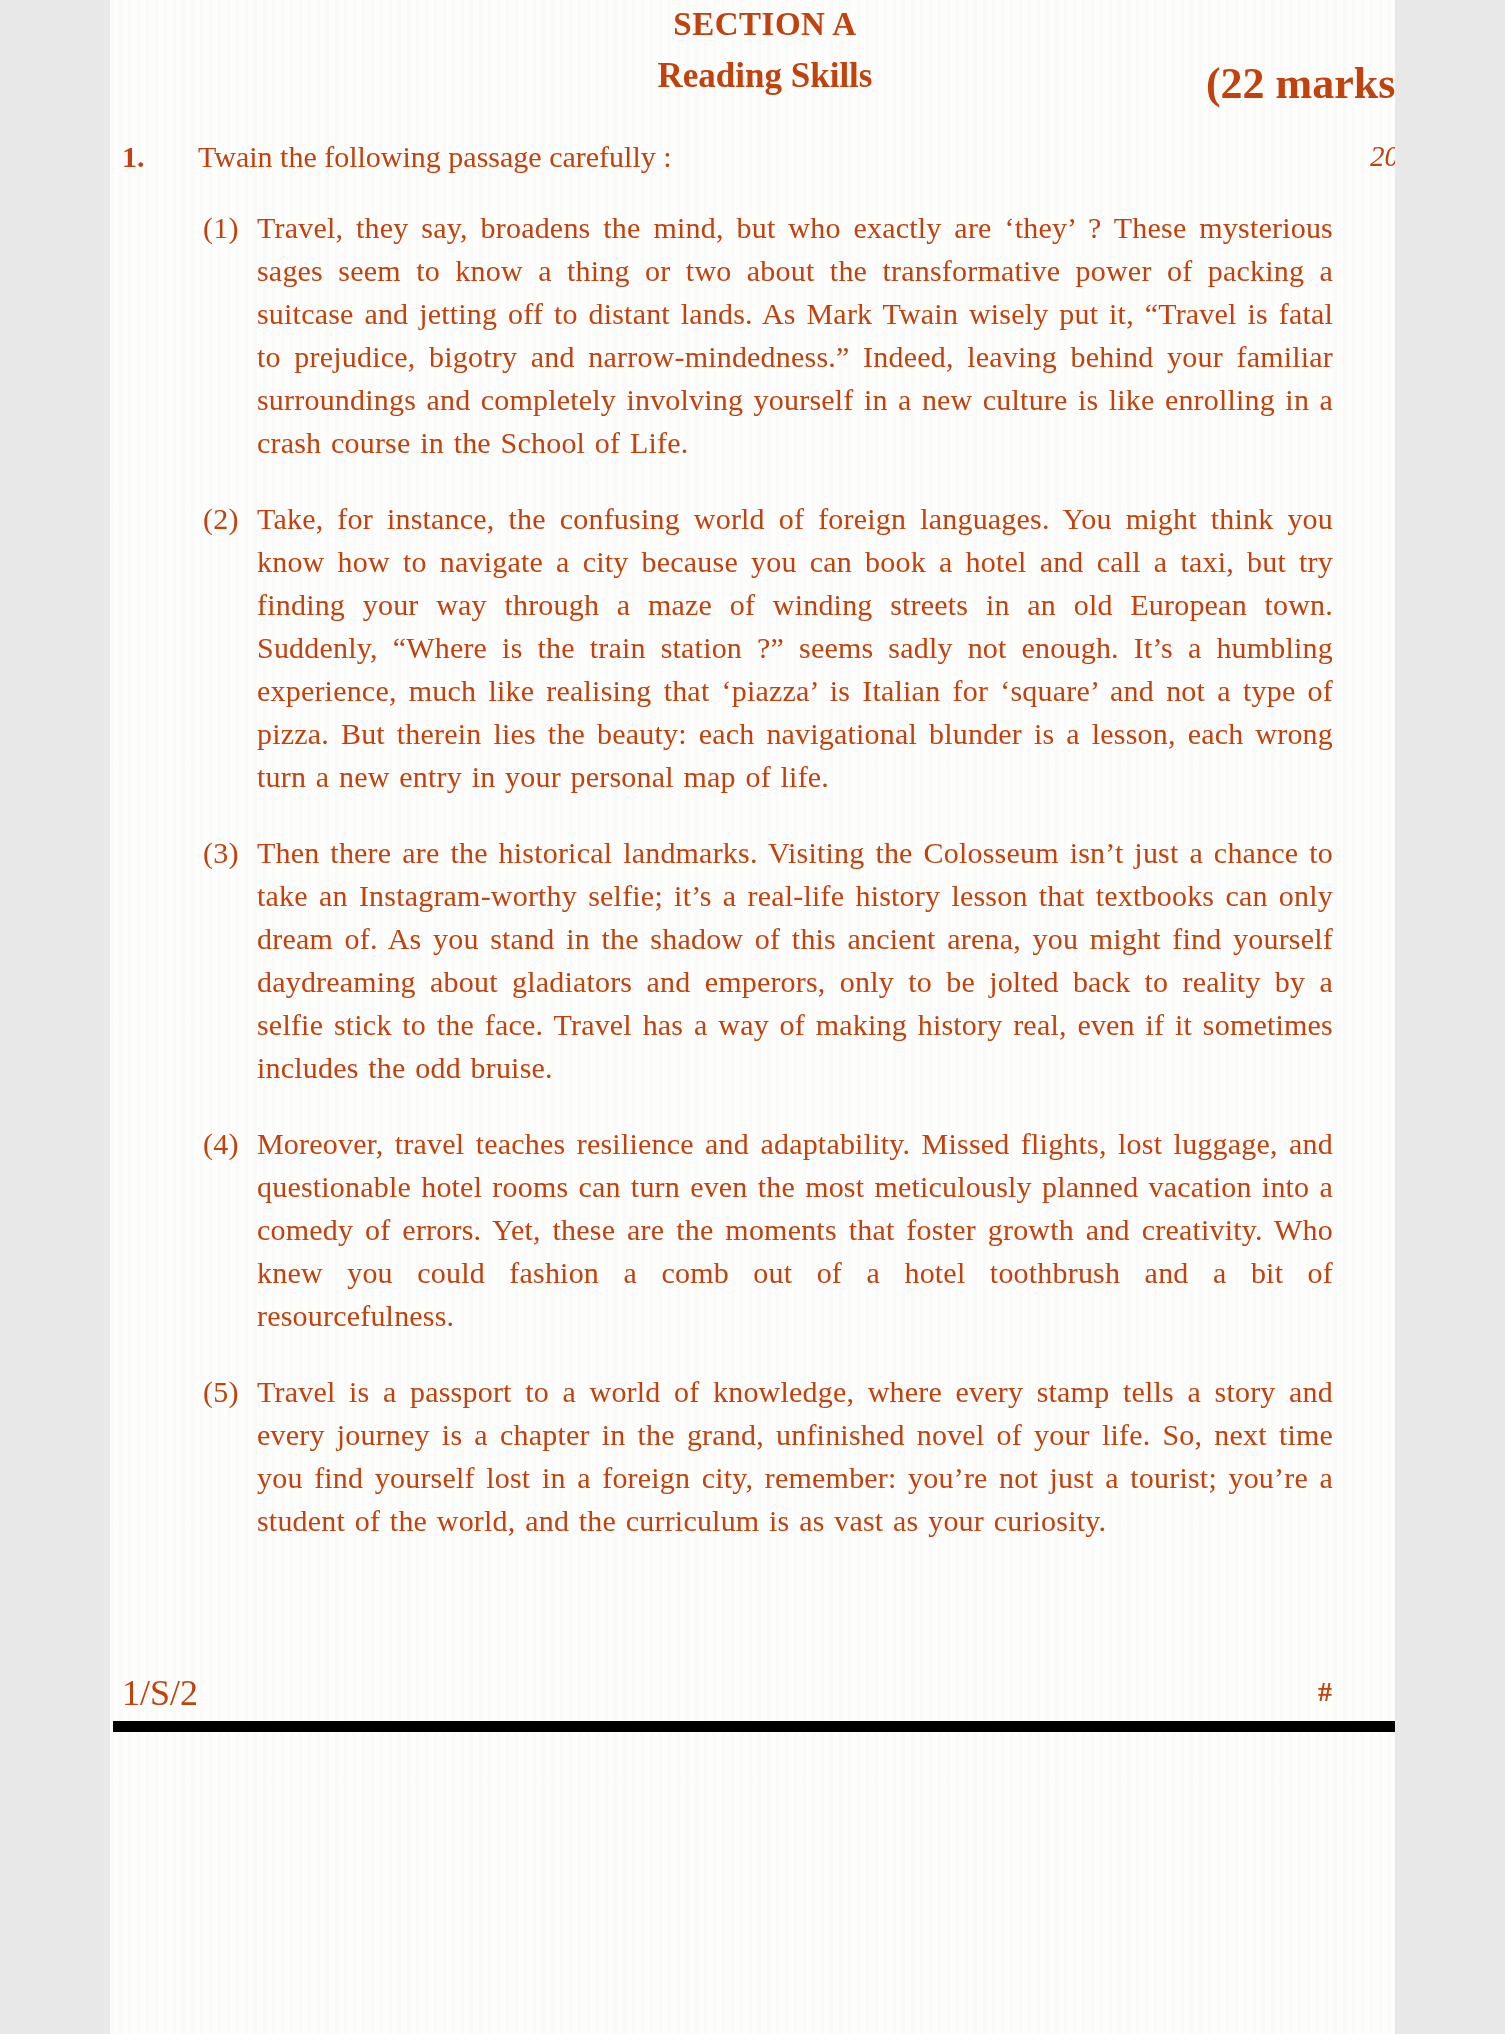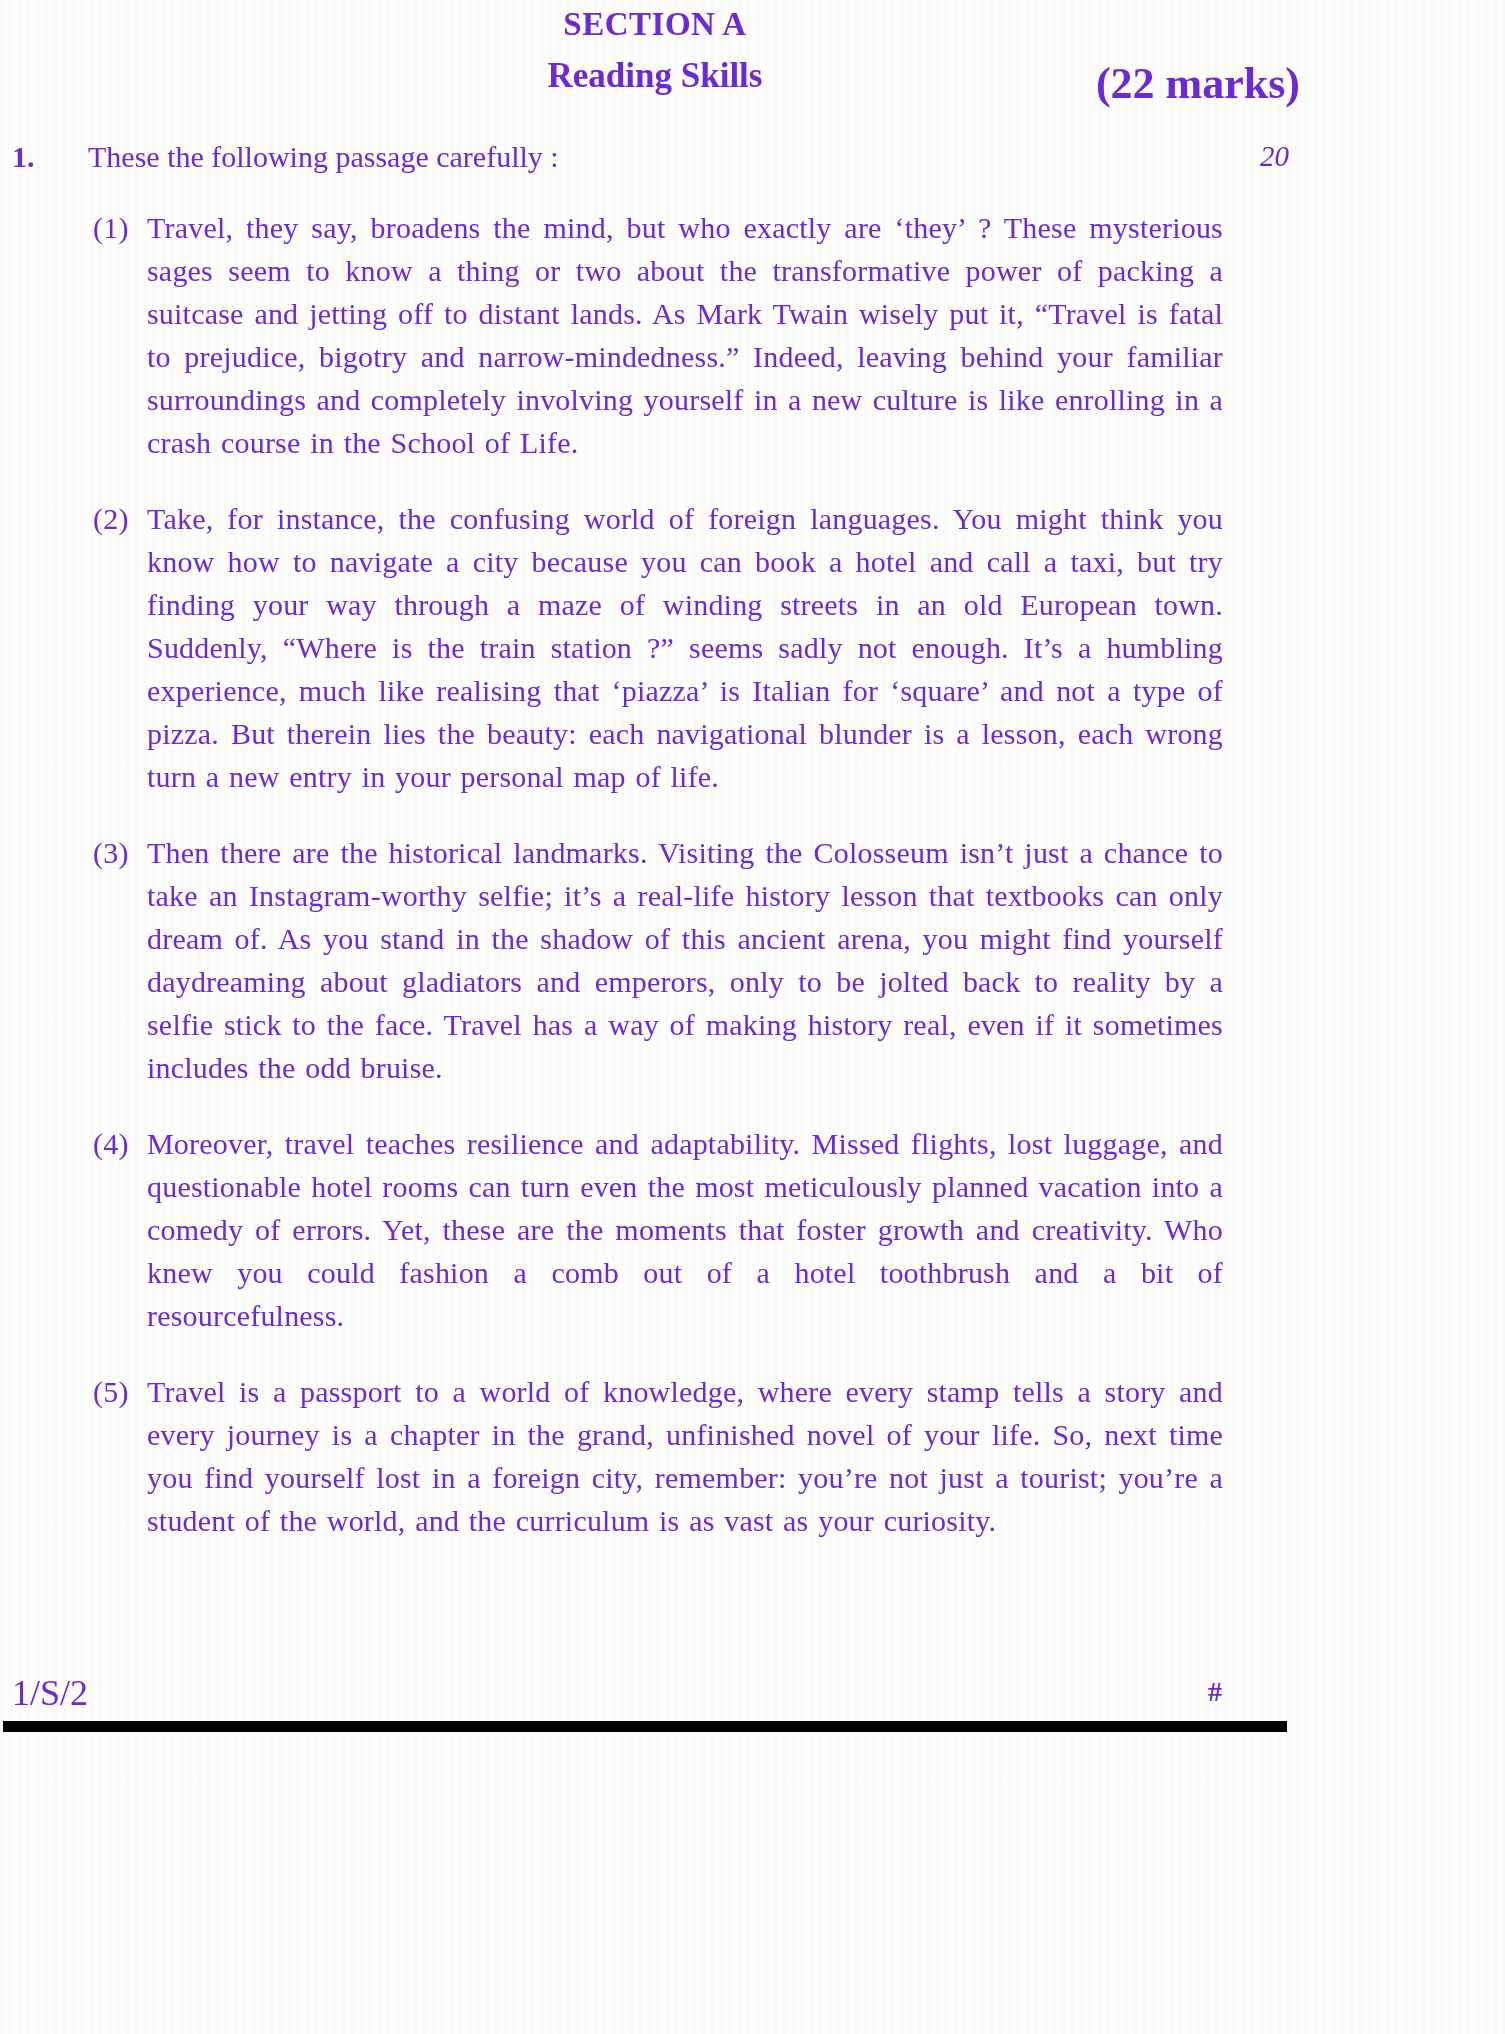--- a/index.html
+++ b/index.html
@@ -2,25 +2,25 @@
 <html><head>
 <meta charset="utf-8">
 <style>
   html, body {
     margin: 0;
     padding: 0;
     background: #e8e8e8;
   }
   .page {
     position: relative;
-    width: 1505px;
+    width: 1285px;
     height: 2034px;
     margin: 0 auto;
     background: #fdfdfb;
-    color: #6d28d9;
+    color: #c2410c;
     font-family: "Liberation Serif", "DejaVu Serif", serif;
     overflow: hidden;
   }
   
   .page::before {
     content: "";
     position: absolute;
     inset: 0;
     background: repeating-linear-gradient(
       90deg,
@@ -150,21 +150,21 @@
   <div class="header">
     <div class="section-title">SECTION A</div>
     <div class="subtitle-row">
       <span class="subtitle">Reading Skills</span>
       <span class="header-marks">(22 marks)</span>
     </div>
   </div>
 
   <div class="question-row">
     <span class="qnum">1.</span>
-    <span class="qtext">These the following passage carefully :</span>
+    <span class="qtext">Twain the following passage carefully :</span>
     <span class="qmarks">20</span>
   </div>
 
   <div class="passage">
 
     <div class="para">
       <span class="pnum">(1)</span>
       <span class="ptext">Travel, they say, broadens the mind, but who exactly are ‘they’ ? These mysterious sages seem to know a thing or two about the transformative power of packing a suitcase and jetting off to distant lands. As Mark Twain wisely put it, “Travel is fatal to prejudice, bigotry and narrow-mindedness.” Indeed, leaving behind your familiar surroundings and completely involving yourself in a new culture is like enrolling in a crash course in the School of Life.</span>
     </div>
 

